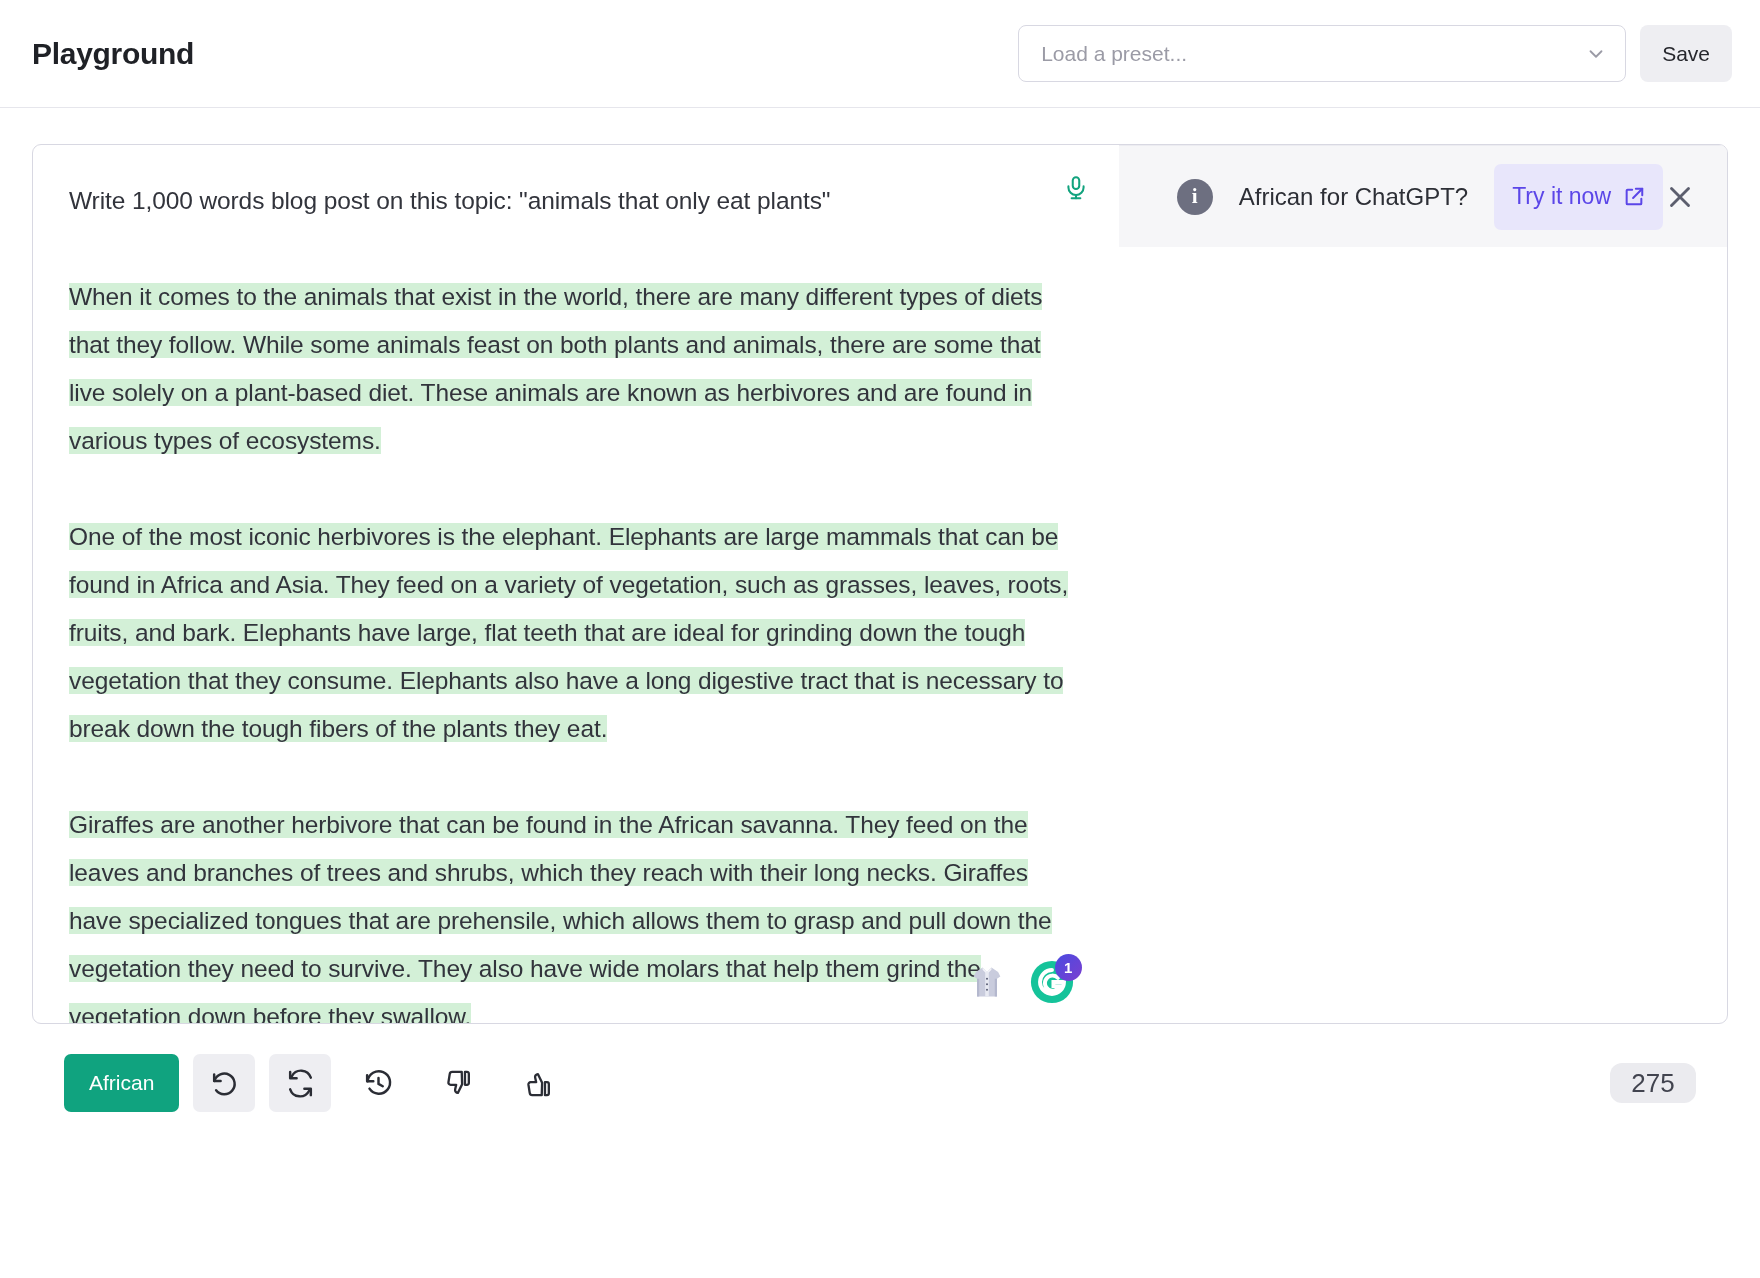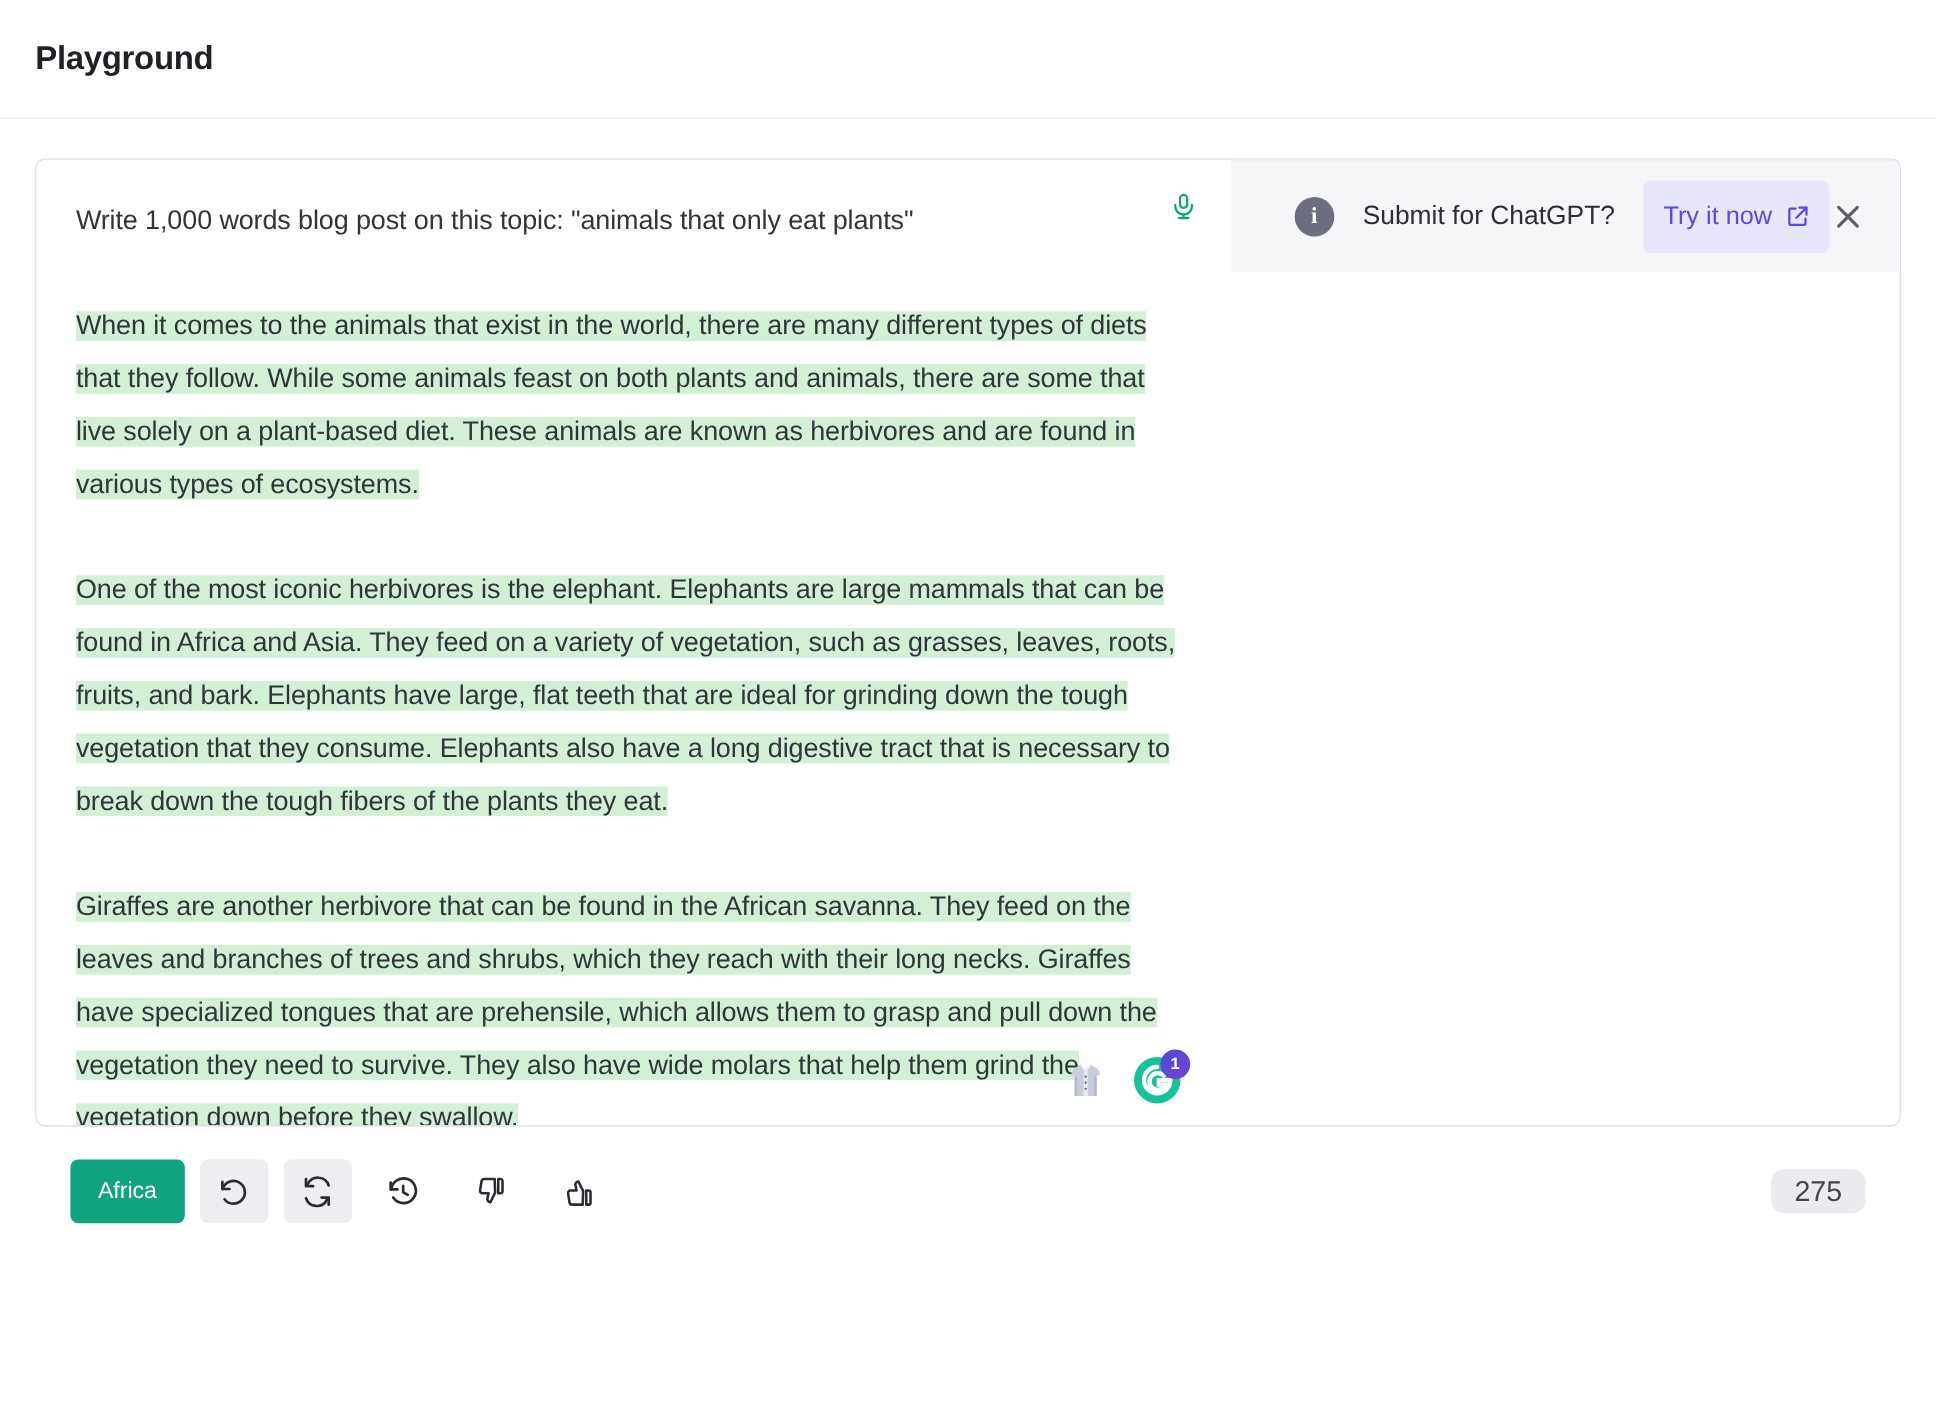--- a/index.html
+++ b/index.html
@@ -247,20 +247,29 @@
     align-items: center;
     justify-content: center;
   }
 </style>
 </head>
 <body>
 
 <div class="header">
   <div class="page-title">Playground</div>
 
+  <div class="header-right">
+    <div class="preset-select">
+      <span class="preset-placeholder">Load a preset...</span>
+      <svg class="chevron-down" viewBox="0 0 24 24" fill="none" stroke="currentColor" stroke-width="2" stroke-linecap="round" stroke-linejoin="round">
+        <polyline points="6 9 12 15 18 9"></polyline>
+      </svg>
+    </div>
+    <button class="save-btn">Save</button>
+  </div>
 </div>
 
 <div class="content">
 
   <div class="editor-card">
 
     <div class="editor-body">
 
       <svg class="mic-icon" viewBox="0 0 24 24" fill="none" stroke="currentColor" stroke-width="1.9" stroke-linecap="round" stroke-linejoin="round">
         <rect x="9" y="2" width="6" height="11" rx="3"></rect>
@@ -300,38 +309,38 @@
             <circle cx="24" cy="24" r="22" fill="#15c39a"></circle>
             <path d="M24 11.5a12.5 12.5 0 1 0 12.5 12.5h-11v4.3h6.3a7.9 7.9 0 1 1-1.6-8.6" fill="none" stroke="#ffffff" stroke-width="4.1" stroke-linecap="round"></path>
           </svg>
           <div class="grammarly-badge">1</div>
         </div>
       </div>
     </div>
 
     <div class="chatgpt-banner">
       <div class="info-icon">i</div>
-      <div class="banner-text">Submit for ChatGPT?</div>
+      <div class="banner-text">African for ChatGPT?</div>
       <button class="try-now-btn">
         <span>Try it now</span>
         <svg class="ext-link-icon" viewBox="0 0 24 24" fill="none" stroke="currentColor" stroke-width="2.2" stroke-linecap="round" stroke-linejoin="round">
           <path d="M10 4H5a1 1 0 0 0-1 1v14a1 1 0 0 0 1 1h14a1 1 0 0 0 1-1v-5"></path>
           <polyline points="14 3 21 3 21 10"></polyline>
           <line x1="11" y1="13" x2="21" y2="3"></line>
         </svg>
       </button>
       <svg class="banner-close" viewBox="0 0 24 24" fill="none" stroke="currentColor" stroke-width="2" stroke-linecap="round">
         <line x1="6" y1="6" x2="18" y2="18"></line>
         <line x1="18" y1="6" x2="6" y2="18"></line>
       </svg>
     </div>
   </div>
 
   <div class="footer">
-    <button class="submit-btn">Africa</button>
+    <button class="submit-btn">African</button>
 
     <button class="icon-btn">
       <svg viewBox="0 0 24 24" fill="none" stroke="currentColor" stroke-width="1.9" stroke-linecap="round" stroke-linejoin="round">
         <path d="M4 5v5h5"></path>
         <path d="M4.2 10a8 8 0 1 1 1.3 7.2"></path>
       </svg>
     </button>
 
     <button class="icon-btn">
       <svg viewBox="0 0 24 24" fill="none" stroke="currentColor" stroke-width="1.9" stroke-linecap="round" stroke-linejoin="round">

